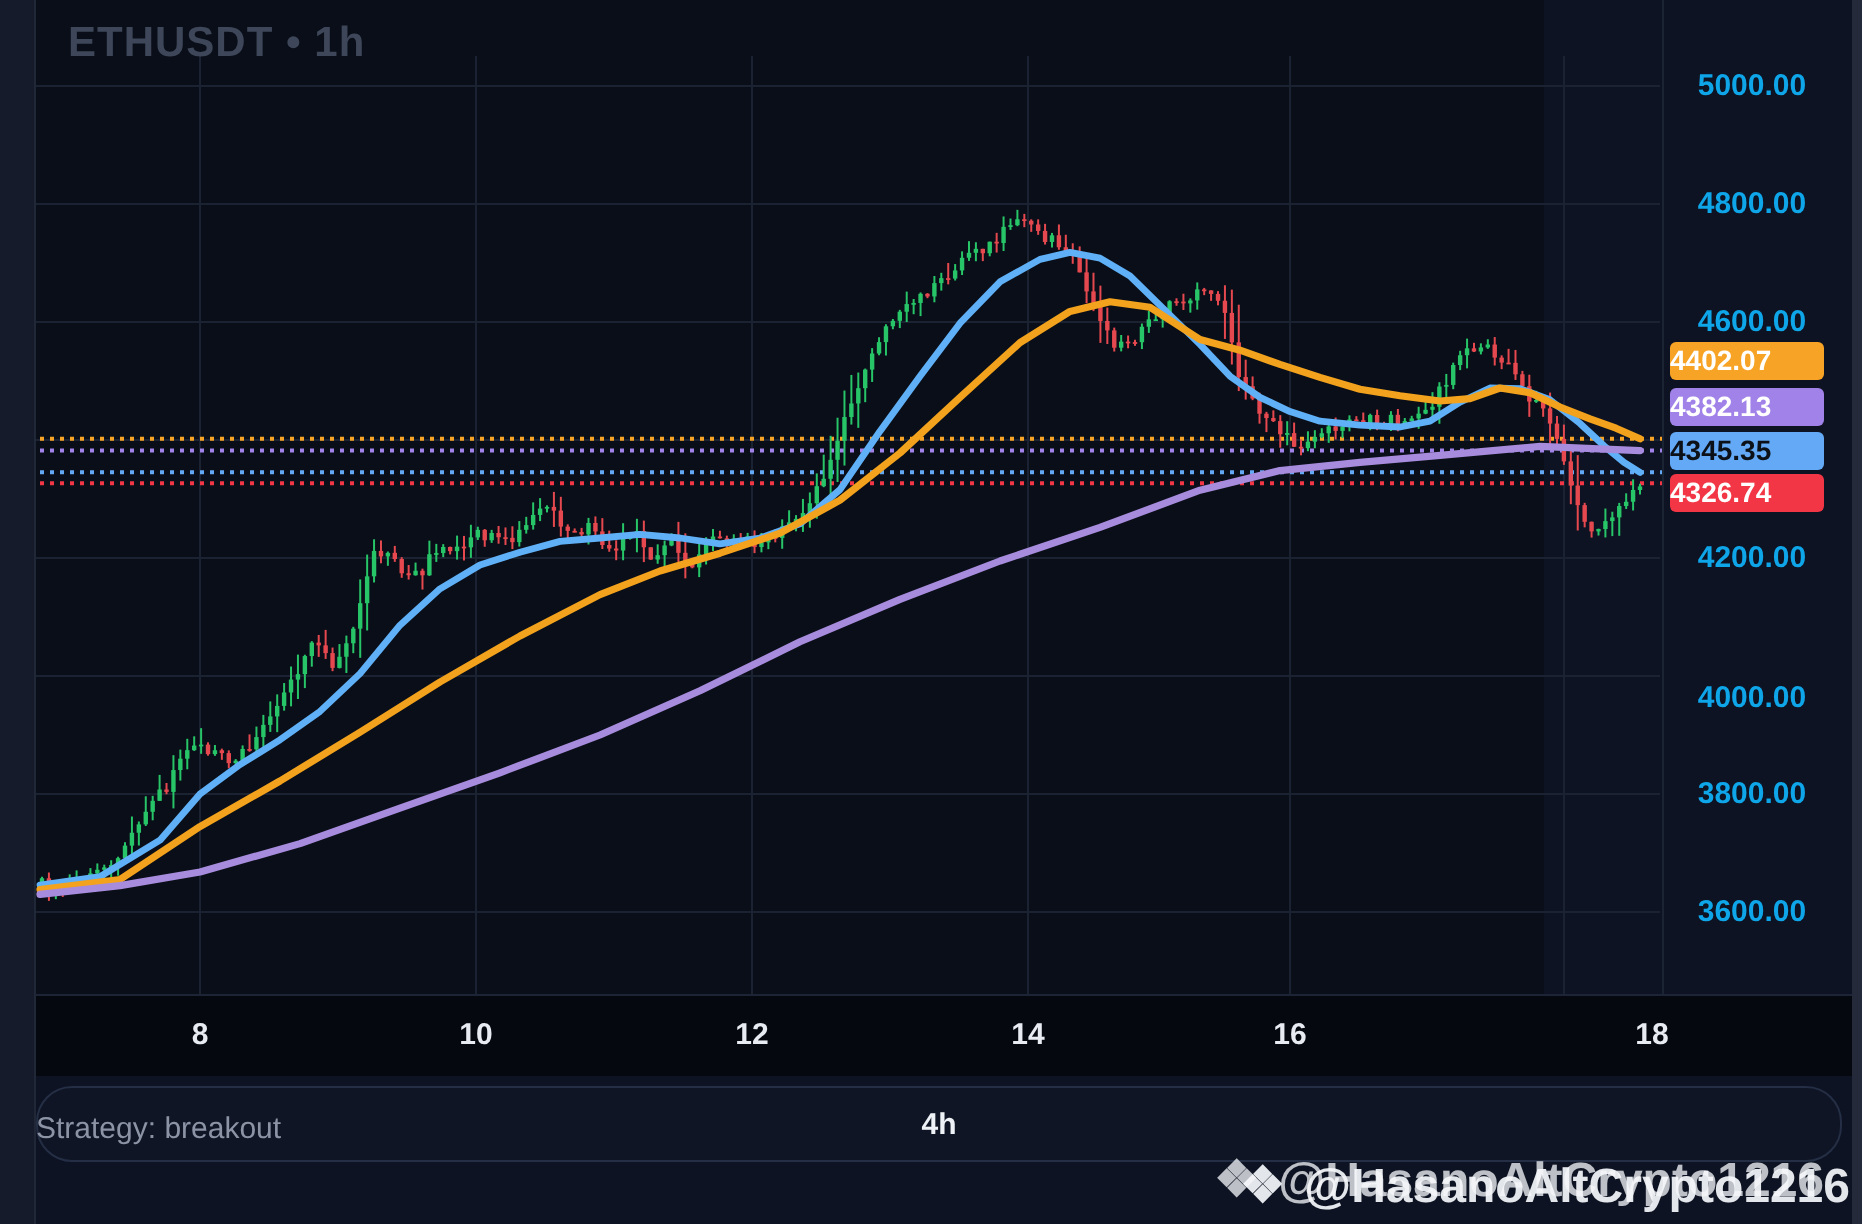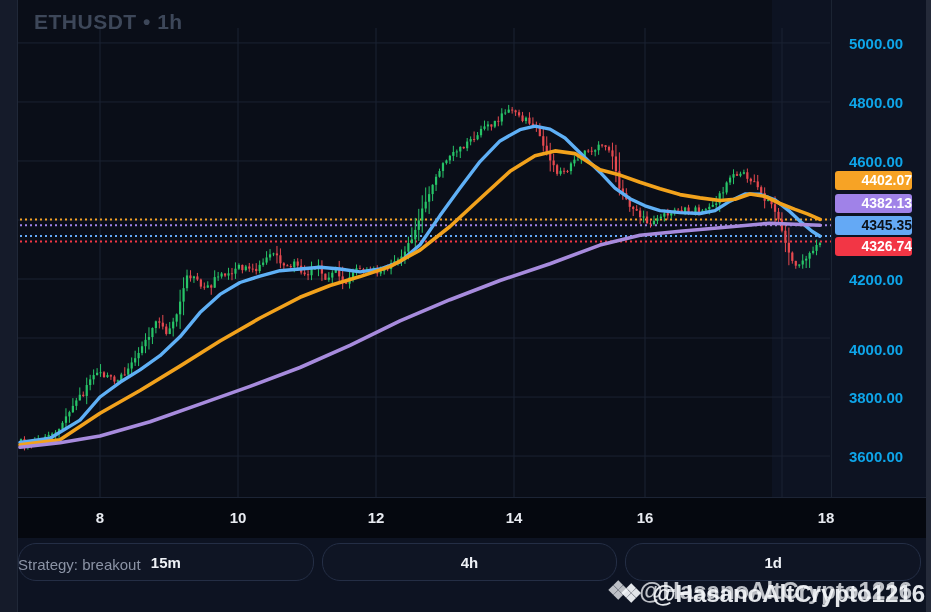--- a/index.html
+++ b/index.html
@@ -17,21 +17,21 @@
     position:absolute;left:34px;top:10px;
     font-size:21px;font-weight:700;letter-spacing:.5px;color:#3d4759;z-index:3;
   }
   .price-axis-pane{position:absolute;left:831px;top:0;width:100px;height:497px;border-left:1px solid #1b2433;}
   .price-label{
     position:absolute;left:838px;width:76px;text-align:center;
     font-size:15px;font-weight:600;color:#0ea5e9;transform:translateY(-50%);z-index:2;
   }
   .price-tag{
     position:absolute;left:835px;width:77px;height:19px;border-radius:3px;
-    font-size:14px;font-weight:700;text-align:right;line-height:19px;z-index:4;
+    font-size:14px;font-weight:700;text-align:left;line-height:19px;z-index:4;
   }
   .time-axis{
     position:absolute;left:0;top:497px;width:931px;height:40px;
     background:#05080f;border-top:1px solid #1c2435;
   }
   .time-tick{
     position:absolute;top:11px;transform:translateX(-50%);
     font-size:15px;font-weight:700;color:#e8ebf1;
   }
   .toolbar{
@@ -564,23 +564,21 @@
   <div class="time-axis" id="time-axis">
       <div class="time-tick" style="left: 100px;">8</div>
       <div class="time-tick" style="left: 238px;">10</div>
       <div class="time-tick" style="left: 376px;">12</div>
       <div class="time-tick" style="left: 514px;">14</div>
       <div class="time-tick" style="left: 645px;">16</div>
       <div class="time-tick" style="left: 826px;">18</div>
     </div>
 
   <div class="toolbar">
-    <button class="tf-btn">15m</button>
     <button class="tf-btn">4h</button>
-    <button class="tf-btn">1d</button>
   </div>
 
   <div class="strategy-label">Strategy: breakout</div>
 
   <div class="watermark">
     <span class="wm ghost"><span class="diamond">❖</span><span class="wm-txt"> @HasanoAltCrypto1216</span></span>
     <span class="wm"><span class="diamond">❖</span><span class="wm-txt"> @HasanoAltCrypto1216</span></span>
   </div>
 
   <div class="left-strip"></div>

